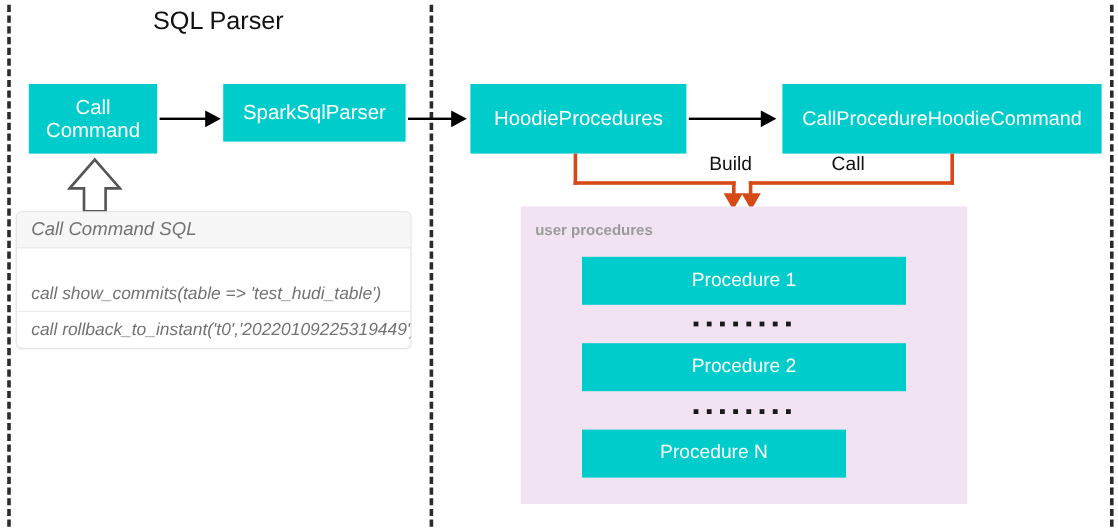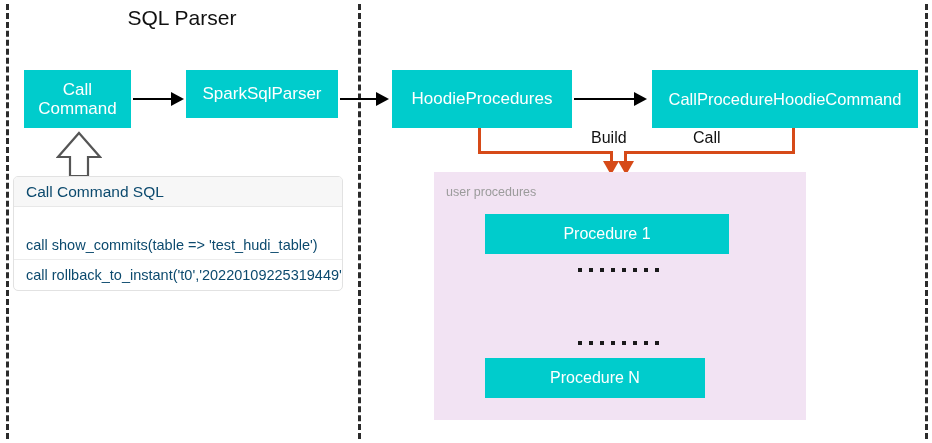--- a/index.html
+++ b/index.html
@@ -65,24 +65,25 @@
     border: 1px solid #e2e2e2;
     border-radius: 5px;
     background: #ffffff;
     box-sizing: border-box;
     overflow: hidden;
   }
   .sql-row {
     box-sizing: border-box;
     padding: 5px 10px 5px 12px;
     font-size: 14.5px;
-    color: #0c4a6e;
-    white-space: nowrap;
-    display: flex;
-    align-items: center;
+    color: #737373;
+    white-space: nowrap;
+    display: flex;
+    align-items: center;
+    font-style: italic;
   }
   .sql-row.header {
     background: #f7f7f7;
     font-size: 15.5px;
     border-bottom: 1px solid #e8e8e8;
   }
   .sql-row.body {
     border-bottom: 1px solid #ececec;
   }
   .sql-row.body.last { border-bottom: none; }
@@ -192,37 +193,40 @@
   <div class="orange-head" style="left:603px; top:161px;"></div>
   <div class="edge-label" style="left:541px; top:129px;margin-left:45px;">Build</div>
 
   <div class="orange-seg" style="left:792px; top:128px; width:3px; height:26px;"></div>
   <div class="orange-seg" style="left:624px; top:151px; width:171px; height:3px;"></div>
   <div class="orange-seg" style="left:624px; top:151px; width:3px; height:18px;"></div>
   <div class="orange-head" style="left:618px; top:161px;"></div>
   <div class="edge-label" style="left:688px; top:129px;">Call</div>
 
   <div class="proc-panel" style="left:434px; top:172px; width:372px; height:248px;"></div>
-  <div class="panel-caption" style="left:446px; top:185px;">user procedures</div>
-
-  <div class="proc-box" style="left:485px; top:214px; width:244px; height:40px;">
+  <div class="panel-caption" style="left:446px; top:185px;font-weight:bold;">user procedures</div>
+
+  <div class="proc-box" style="left:485px; top:214px; width:270px; height:40px;">
     <span>Procedure 1</span>
   </div>
 
   <div class="dots" style="left:578px; top:268px;">
     <span></span>
       <span></span>
       <span></span>
       <span></span>
       <span></span>
       <span></span>
       <span></span>
       <span></span>
   </div>
 
+  <div class="proc-box" style="left:485px; top:286px; width:270px; height:40px;">
+    <span>Procedure 2</span>
+  </div>
 
   <div class="dots" style="left:578px; top:341px;">
     <span></span>
       <span></span>
       <span></span>
       <span></span>
       <span></span>
       <span></span>
       <span></span>
       <span></span>

